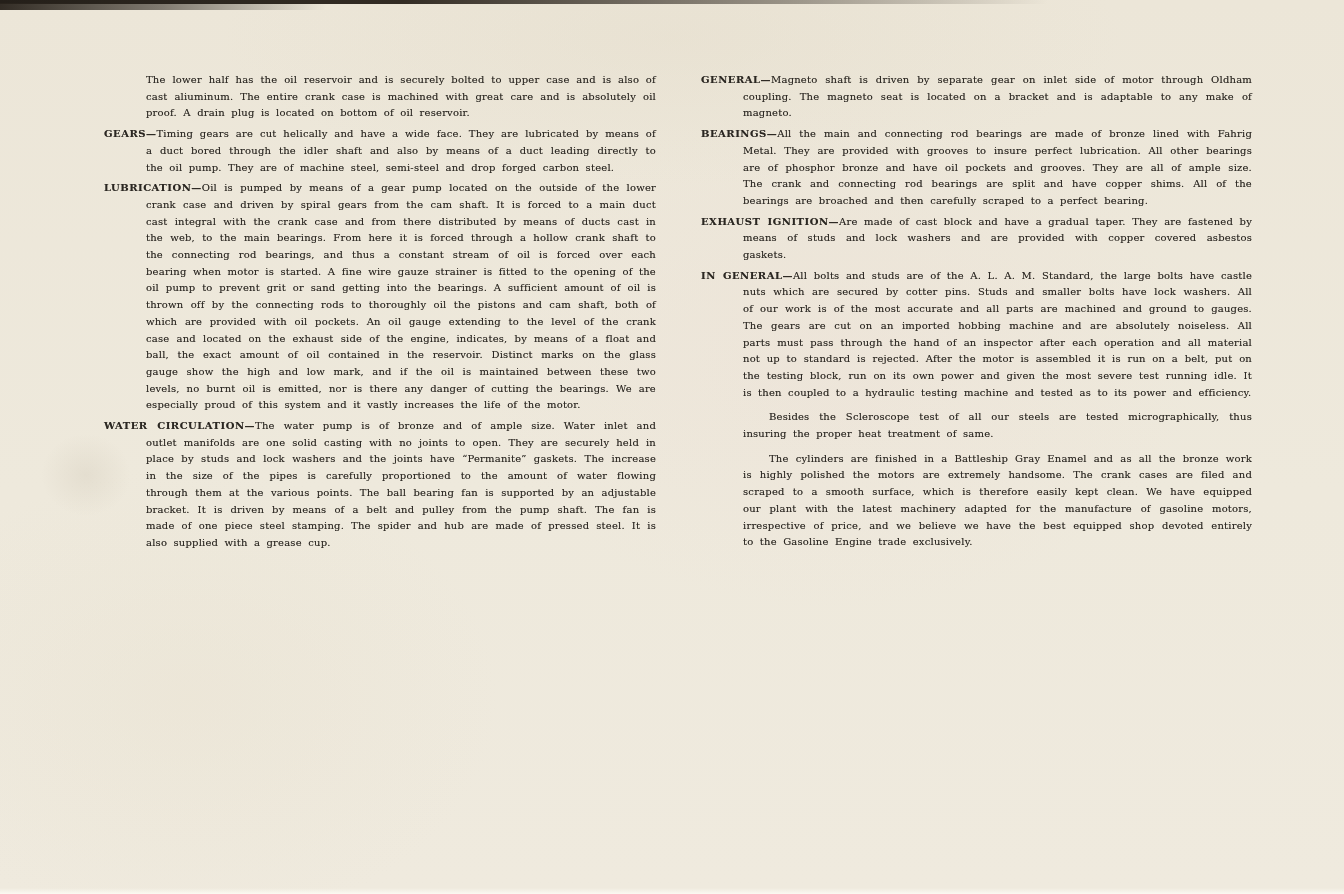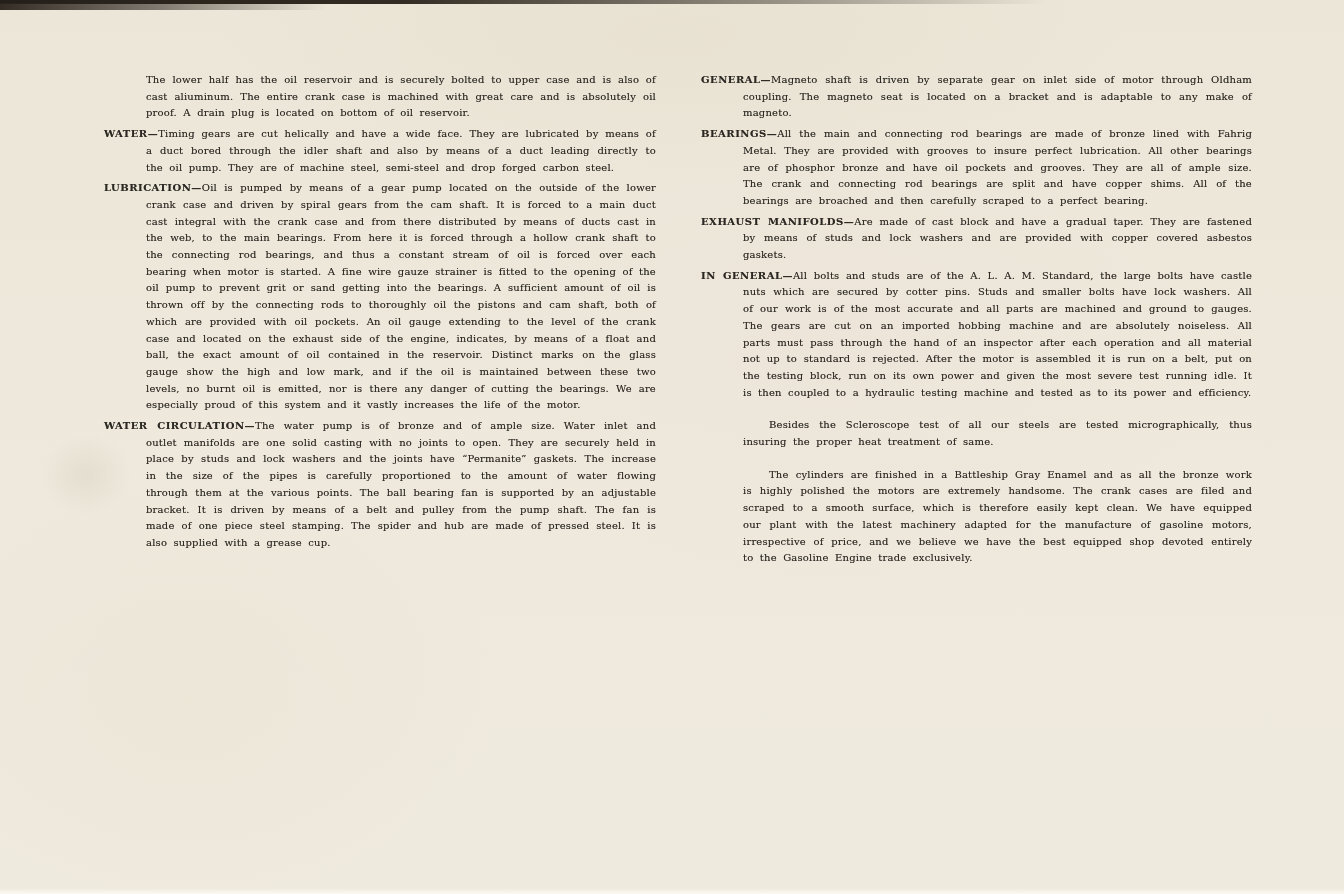--- a/index.html
+++ b/index.html
@@ -58,50 +58,50 @@
     line-height: 16.7px;
     letter-spacing: 0.2px;
     word-spacing: 3px;
     text-shadow: 0 0 0.5px rgba(43,39,34,0.45);
   }
   .col-left  { left: 104px; width: 552px; }
   .col-right { left: 701px; width: 551px; }
   .col p { margin: 0 0 4px 0; }
   p.entry { padding-left: 42px; text-indent: -42px; }
   p.cont  { padding-left: 42px; text-indent: 0; }
-  p.plain { padding-left: 42px; text-indent: 26px; margin-top: 16px; }
+  p.plain { padding-left: 42px; text-indent: 26px; margin-top: 8px; }
   .head { font-weight: bold; letter-spacing: 0.5px; }
 </style>
 </head>
 <body>
 
 <div class="page">
 
   <div class="tint-overlay"></div>
   <div class="scan-edge-top-a"></div>
   <div class="scan-edge-top-b"></div>
   <div class="scan-edge-bottom"></div>
   <div class="paper-stain"></div>
 
   <div class="col col-left">
     <p class="cont"><span class="head"></span><span>The lower half has the oil reservoir and is securely bolted to upper case and is also of cast aliuminum. The entire crank case is machined with great care and is absolutely oil proof. A drain plug is located on bottom of oil reservoir.</span></p>
 
-    <p class="entry"><span class="head">WATER—</span><span>Timing gears are cut helically and have a wide face. They are lubricated by means of a duct bored through the idler shaft and also by means of a duct leading directly to the oil pump. They are of machine steel, semi-steel and drop forged carbon steel.</span></p>
+    <p class="entry"><span class="head">GEARS—</span><span>Timing gears are cut helically and have a wide face. They are lubricated by means of a duct bored through the idler shaft and also by means of a duct leading directly to the oil pump. They are of machine steel, semi-steel and drop forged carbon steel.</span></p>
 
     <p class="entry"><span class="head">LUBRICATION—</span><span>Oil is pumped by means of a gear pump located on the outside of the lower crank case and driven by spiral gears from the cam shaft. It is forced to a main duct cast integral with the crank case and from there distributed by means of ducts cast in the web, to the main bearings. From here it is forced through a hollow crank shaft to the connecting rod bearings, and thus a constant stream of oil is forced over each bearing when motor is started. A fine wire gauze strainer is fitted to the opening of the oil pump to prevent grit or sand getting into the bearings. A sufficient amount of oil is thrown off by the connecting rods to thoroughly oil the pistons and cam shaft, both of which are provided with oil pockets. An oil gauge extending to the level of the crank case and located on the exhaust side of the engine, indicates, by means of a float and ball, the exact amount of oil contained in the reservoir. Distinct marks on the glass gauge show the high and low mark, and if the oil is maintained between these two levels, no burnt oil is emitted, nor is there any danger of cutting the bearings. We are especially proud of this system and it vastly increases the life of the motor.</span></p>
 
     <p class="entry"><span class="head">WATER CIRCULATION—</span><span>The water pump is of bronze and of ample size. Water inlet and outlet manifolds are one solid casting with no joints to open. They are securely held in place by studs and lock washers and the joints have “Permanite” gaskets. The increase in the size of the pipes is carefully proportioned to the amount of water flowing through them at the various points. The ball bearing fan is supported by an adjustable bracket. It is driven by means of a belt and pulley from the pump shaft. The fan is made of one piece steel stamping. The spider and hub are made of pressed steel. It is also supplied with a grease cup.</span></p>
   </div>
 
   <div class="col col-right">
     <p class="entry"><span class="head">GENERAL—</span><span>Magneto shaft is driven by separate gear on inlet side of motor through Oldham coupling. The magneto seat is located on a bracket and is adaptable to any make of magneto.</span></p>
 
     <p class="entry"><span class="head">BEARINGS—</span><span>All the main and connecting rod bearings are made of bronze lined with Fahrig Metal. They are provided with grooves to insure perfect lubrication. All other bearings are of phosphor bronze and have oil pockets and grooves. They are all of ample size. The crank and connecting rod bearings are split and have copper shims. All of the bearings are broached and then carefully scraped to a perfect bearing.</span></p>
 
-    <p class="entry"><span class="head">EXHAUST MANIFOLDS—</span><span>Are made of cast block and have a gradual taper. They are fastened by means of studs and lock washers and are provided with copper covered asbestos gaskets.</span></p>
+    <p class="entry"><span class="head">EXHAUST IGNITION—</span><span>Are made of cast block and have a gradual taper. They are fastened by means of studs and lock washers and are provided with copper covered asbestos gaskets.</span></p>
 
     <p class="entry"><span class="head">IN GENERAL—</span><span>All bolts and studs are of the A. L. A. M. Standard, the large bolts have castle nuts which are secured by cotter pins. Studs and smaller bolts have lock washers. All of our work is of the most accurate and all parts are machined and ground to gauges. The gears are cut on an imported hobbing machine and are absolutely noiseless. All parts must pass through the hand of an inspector after each operation and all material not up to standard is rejected. After the motor is assembled it is run on a belt, put on the testing block, run on its own power and given the most severe test running idle. It is then coupled to a hydraulic testing machine and tested as to its power and efficiency.</span></p>
 
     <p class="plain"><span class="head"></span><span>Besides the Scleroscope test of all our steels are tested micrographically, thus insuring the proper heat treatment of same.</span></p>
 
     <p class="plain"><span class="head"></span><span>The cylinders are finished in a Battleship Gray Enamel and as all the bronze work is highly polished the motors are extremely handsome. The crank cases are filed and scraped to a smooth surface, which is therefore easily kept clean. We have equipped our plant with the latest machinery adapted for the manufacture of gasoline motors, irrespective of price, and we believe we have the best equipped shop devoted entirely to the Gasoline Engine trade exclusively.</span></p>
   </div>
 
 </div>
 

